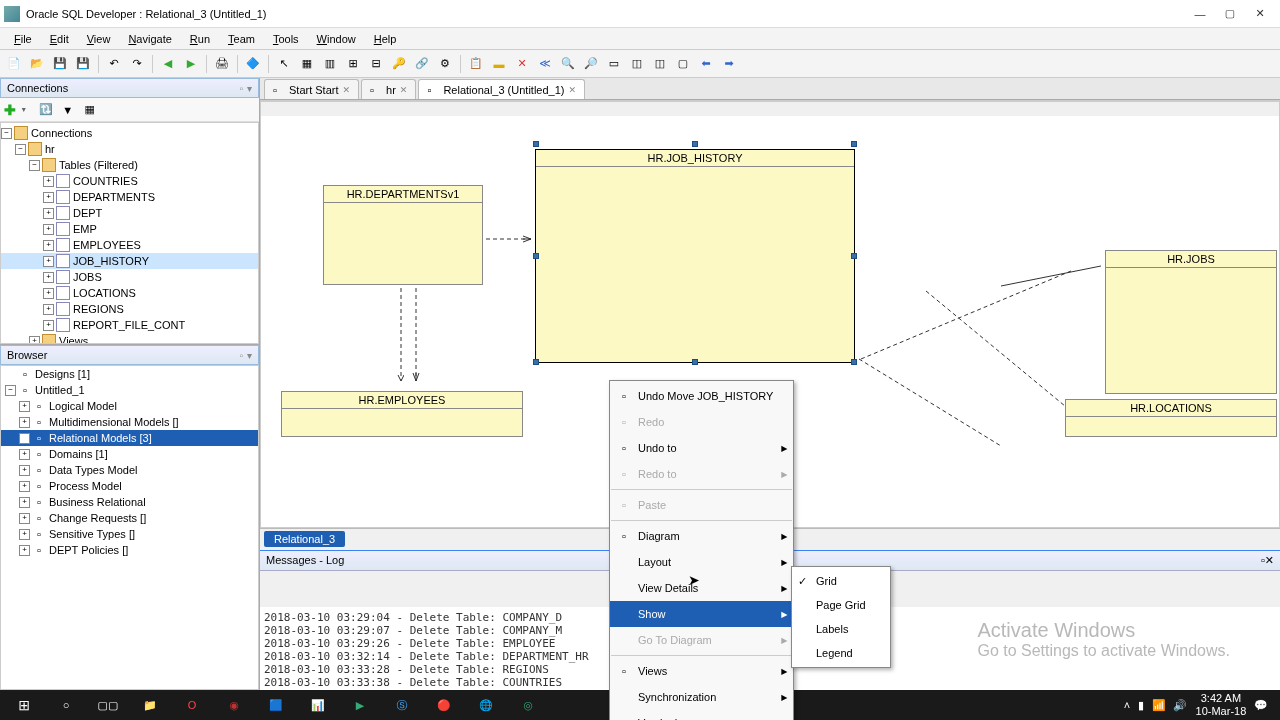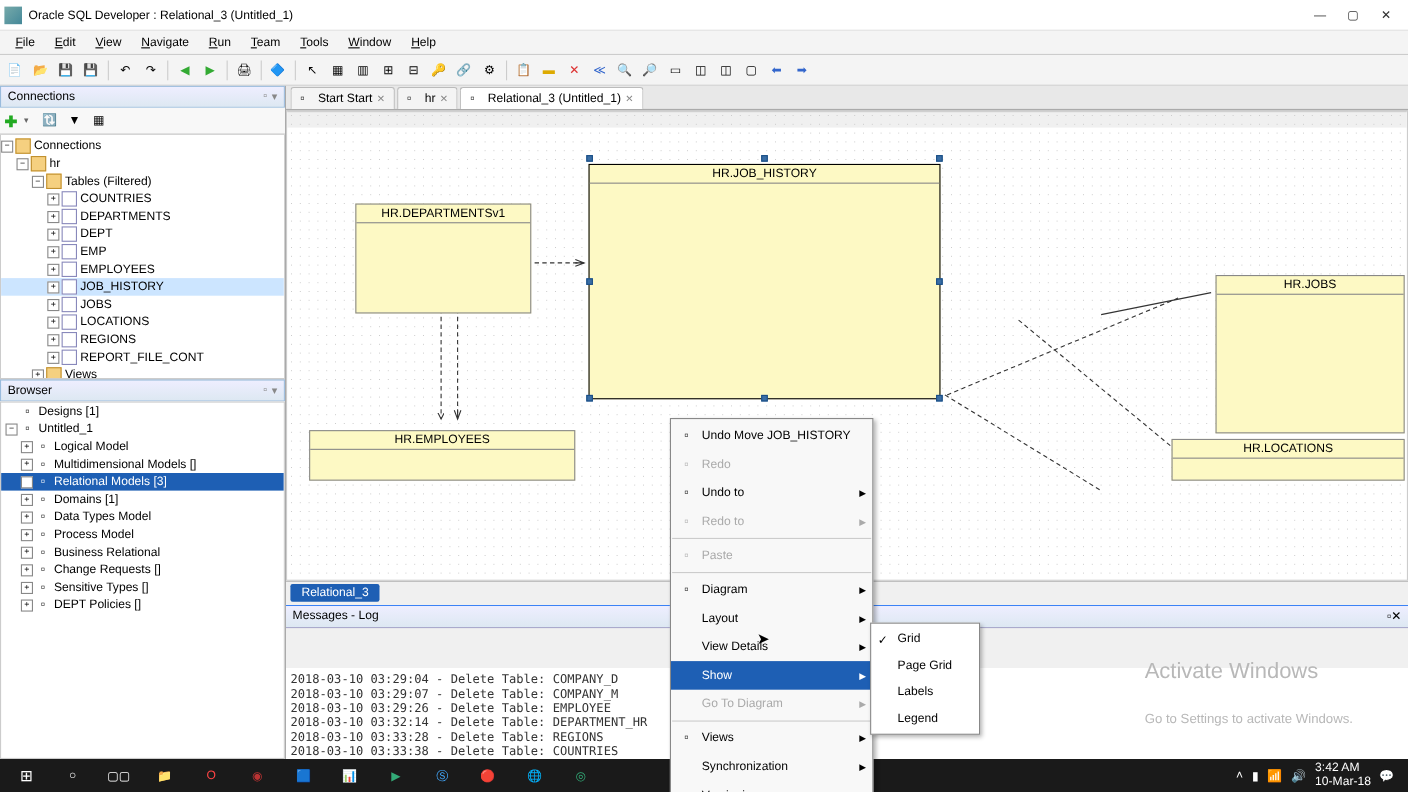--- a/index.html
+++ b/index.html
@@ -85,27 +85,27 @@
 .submenu { position:absolute; background:#fff; border:1px solid #888; box-shadow:2px 2px 4px rgba(0,0,0,0.3); z-index:101; min-width:100px; padding:2px 0;}
 .subitem { height:24px; display:flex;align-items:center; padding:0 16px 0 24px; cursor:pointer; position:relative;}
 .subitem .check { position:absolute; left:6px;}
 
 
 .hscroll { height:15px; background:#f0f0f0; border-top:1px solid #ccc;}
 
 
 .watermark { position:absolute; right:50px; bottom:60px; color:#b8b8b8; pointer-events:none;}
 .watermark .w1 { font-size:20px;}
-.watermark .w2 { font-size:12px;margin-top:24px;}
+.watermark .w2 { font-size:16px;}
 
 
 .taskbar { position:absolute; bottom:0; left:0; right:0; height:30px; background:#1a1a1a; display:flex; align-items:center; padding:0 4px; gap:2px;}
 .taskbar .tb-item { width:40px; height:28px; display:flex; align-items:center; justify-content:center; cursor:pointer;}
 .taskbar .right-tray { margin-left:auto; display:flex; align-items:center; color:#fff; font-size:10px; gap:8px; padding-right:8px;}
-.taskbar .clock { text-align:left; line-height:1.2;}
+.taskbar .clock { text-align:center; line-height:1.2;}
 
 .cursor-img { position:absolute; z-index:200; pointer-events:none; font-size:14px; color:#000;}
 </style>
 </head>
 <body>
 
 <div class="titlebar">
   <div class="app-icon"></div>
   <div class="title-text">Oracle SQL Developer : Relational_3 (Untitled_1)</div>
   <div class="win-btns">

